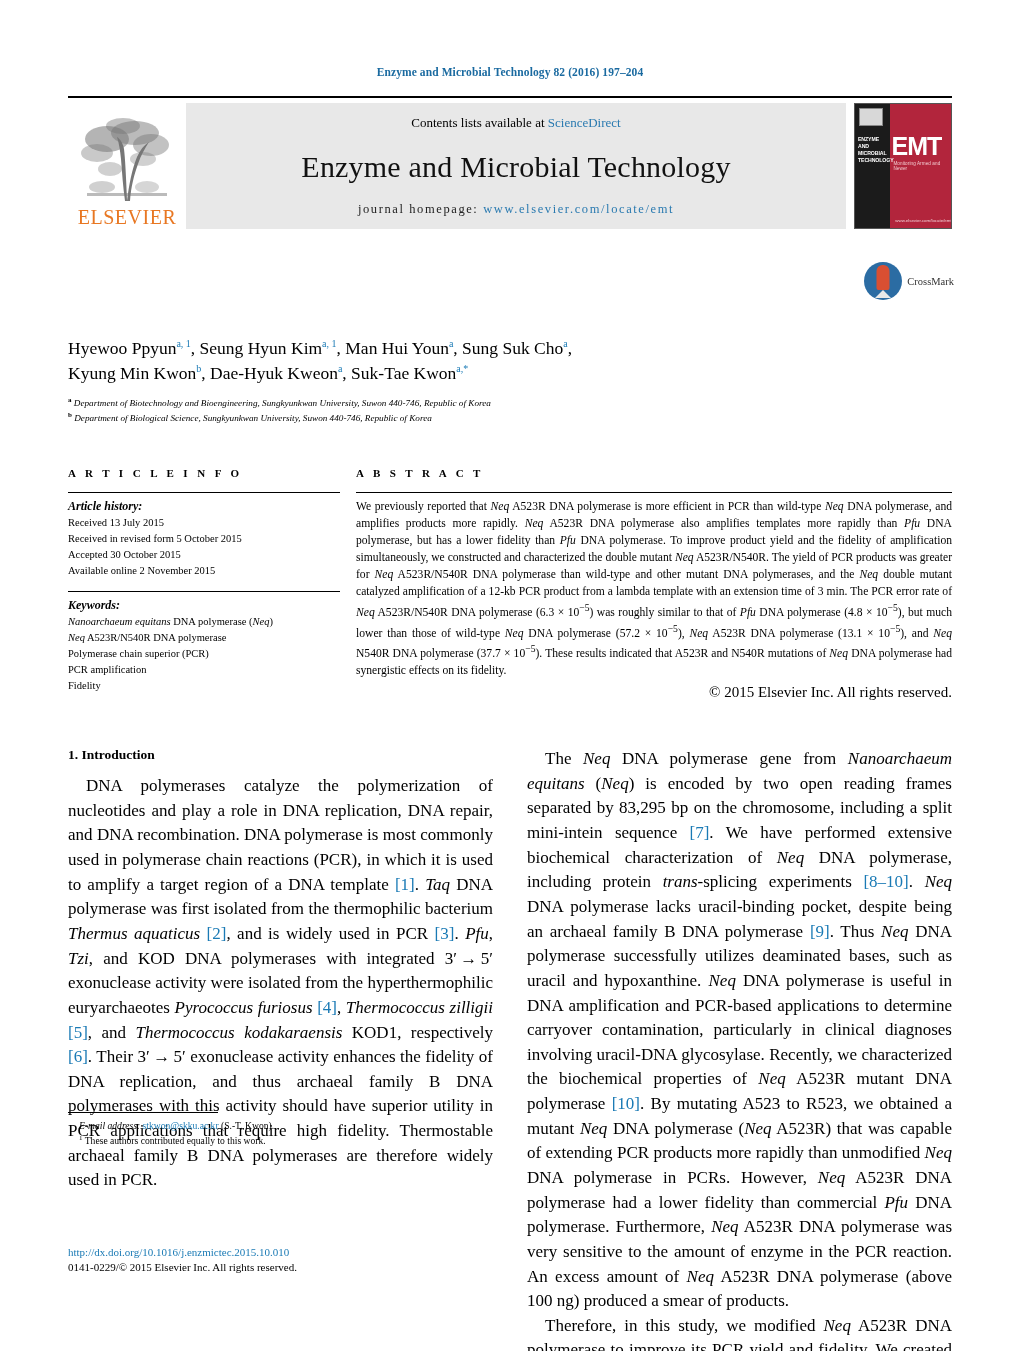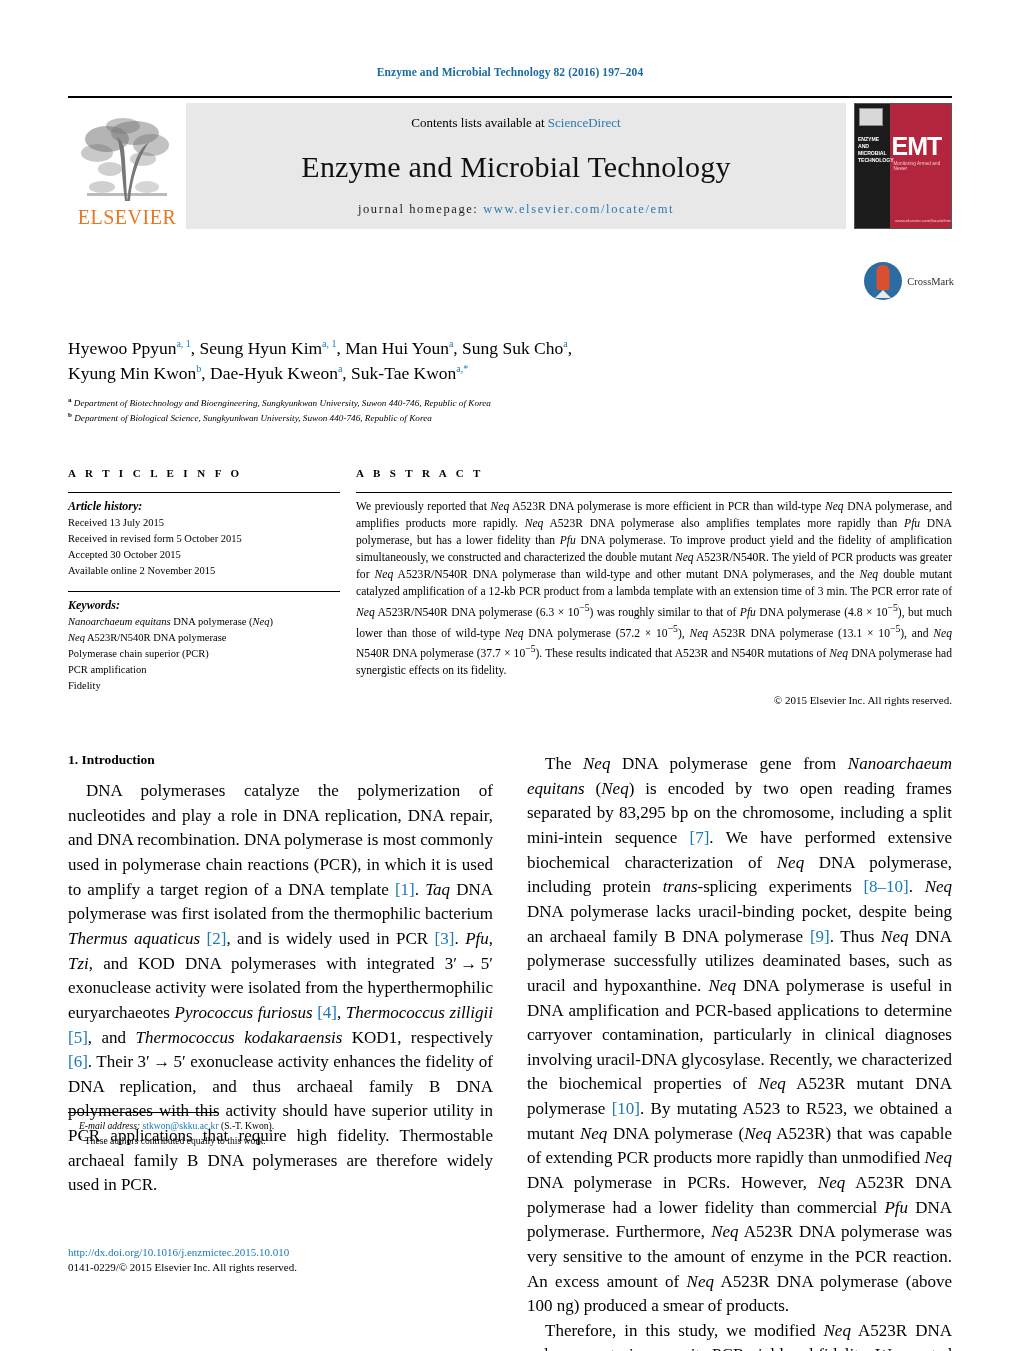--- a/index.html
+++ b/index.html
@@ -299,22 +299,22 @@
   .kw-list i { font-style: italic; }
   .abstract-body {
     font-size: 11.6px;
     line-height: 1.46;
     text-align: justify;
     margin-top: 2px;
   }
   .abstract-body i { font-style: italic; }
   .copyright {
     text-align: right;
-    font-size: 11px;
-    margin-top: 14px;
+    font-size: 15px;
+    margin-top: 4px;
   }
 
   
   .body-cols {
     margin: 46px 68px 0 68px;
     display: flex;
     gap: 34px;
   }
   .bcol {
     flex: 1 1 0;

